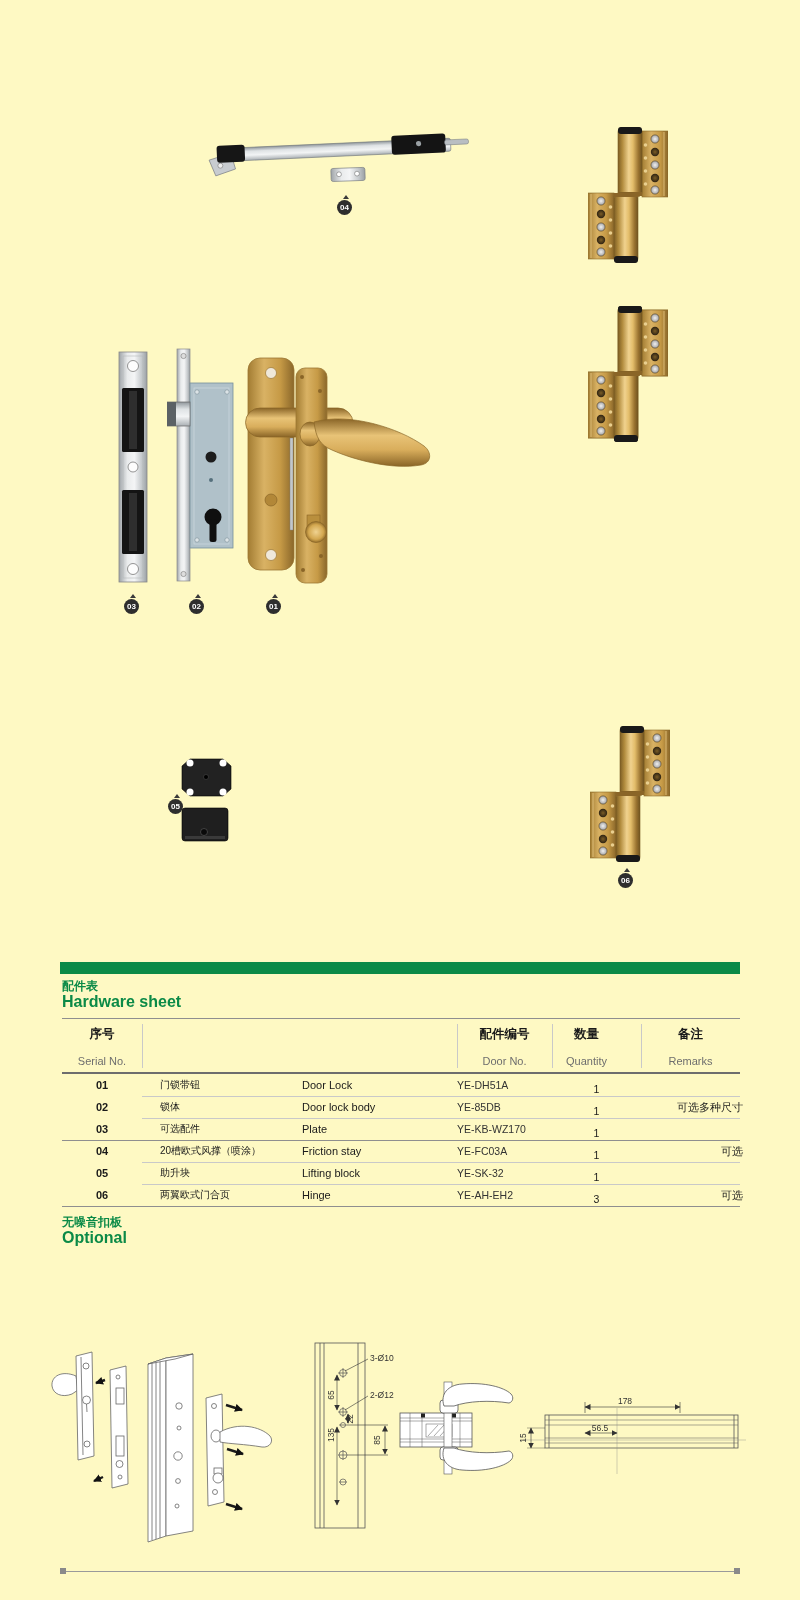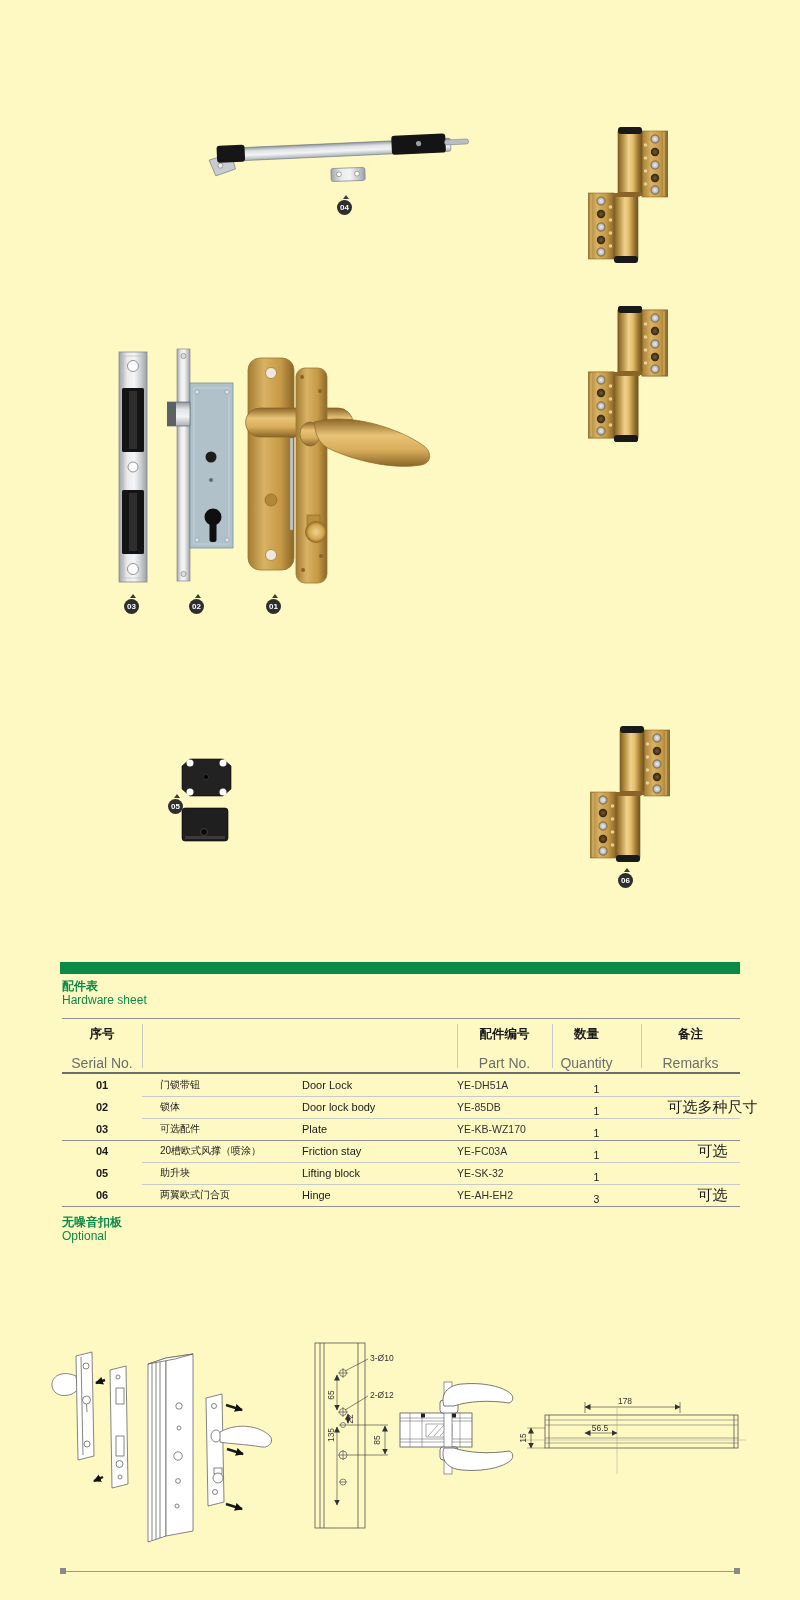--- a/index.html
+++ b/index.html
@@ -7,39 +7,39 @@
         font-family:"Liberation Sans","DejaVu Sans",sans-serif;color:#1a1a1a;}
   .abs{position:absolute;}
   
   .plabel{position:absolute;width:15px;height:15px;border-radius:50%;background:#2e2e2e;
           color:#fff;font-size:8px;font-weight:bold;line-height:15px;text-align:center;}
   .plabel::before{content:"";position:absolute;left:5.5px;top:-5px;
           border:3px solid transparent;border-bottom:4px solid #3a3a3a;border-top:none;}
   
   .gbar{position:absolute;left:60px;top:962px;width:680px;height:12px;background:#0b8a47;}
   .gt-zh{position:absolute;font-size:12px;font-weight:bold;color:#0b8a47;}
-  .gt-en{position:absolute;font-size:12px;font-weight:normal;color:#0b8a47;}
+  .gt-en{position:absolute;font-size:16px;font-weight:bold;color:#0b8a47;}
   
   .sheet{position:absolute;left:62px;top:1018px;width:678px;height:192px;}
   .ln{position:absolute;left:0;right:0;height:1px;background:#8f8f8f;}
   .ln.heavy{height:2px;background:#6d6d6d;}
   .ln.partial{left:80px;background:#c9c9c9;}
   .vdiv{position:absolute;top:6px;height:44px;width:1px;background:#c9c9c9;}
   .hc{position:absolute;top:4px;height:50px;text-align:center;}
   .hc .zh{font-size:12.5px;color:#1a1a1a;margin-top:4px;font-weight:bold;}
-  .hc .en{font-size:14px;color:#6e6e6e;margin-top:12px;}
+  .hc .en{font-size:11px;color:#6e6e6e;margin-top:12px;}
   .hc.left{text-align:left;}
   .t-row{position:absolute;left:0;width:678px;height:22px;}
   .rc{position:absolute;top:0;height:22px;line-height:22px;white-space:nowrap;}
   .rc-serial{left:0;width:80px;text-align:center;font-weight:bold;font-size:11px;}
   .rc-zh{left:98px;font-size:10px;}
   .rc-en{left:240px;font-size:11px;}
   .rc-pn{left:395px;width:95px;text-align:left;font-size:10.5px;color:#333;}
   .rc-qty{left:490px;width:89px;text-align:center;font-size:10.5px;line-height:30px;}
-  .rc-rm{left:601px;width:99px;text-align:center;font-size:15px;}
+  .rc-rm{left:582px;width:99px;text-align:right;font-size:11px;}
   
   svg text{font-family:"Liberation Sans","DejaVu Sans",sans-serif;font-size:8.5px;fill:#333;}
   .baseline{position:absolute;left:62px;top:1571px;width:676px;height:1px;background:#9a9a9a;}
   .endsq{position:absolute;top:1568px;width:6px;height:6px;background:#8a8a8a;}
 </style>
 </head>
 <body>
 
 <div class="page">
 
@@ -266,21 +266,21 @@
     <div class="vdiv" style="left:395px"></div>
     <div class="vdiv" style="left:490px"></div>
     <div class="vdiv" style="left:579px"></div>
 
     <div class="hc" style="left:0;width:80px">
       <div class="zh">序号</div>
         <div class="en">Serial No.</div>
     </div>
     <div class="hc" style="left:395px;width:95px">
       <div class="zh">配件编号</div>
-        <div class="en">Part No.</div>
+        <div class="en">Door No.</div>
     </div>
     <div class="hc" style="left:480px;width:89px">
       <div class="zh">数量</div>
         <div class="en">Quantity</div>
     </div>
     <div class="hc" style="left:579px;width:99px">
       <div class="zh">备注</div>
         <div class="en">Remarks</div>
     </div>
     <div class="ln heavy" style="top:54px"></div>

